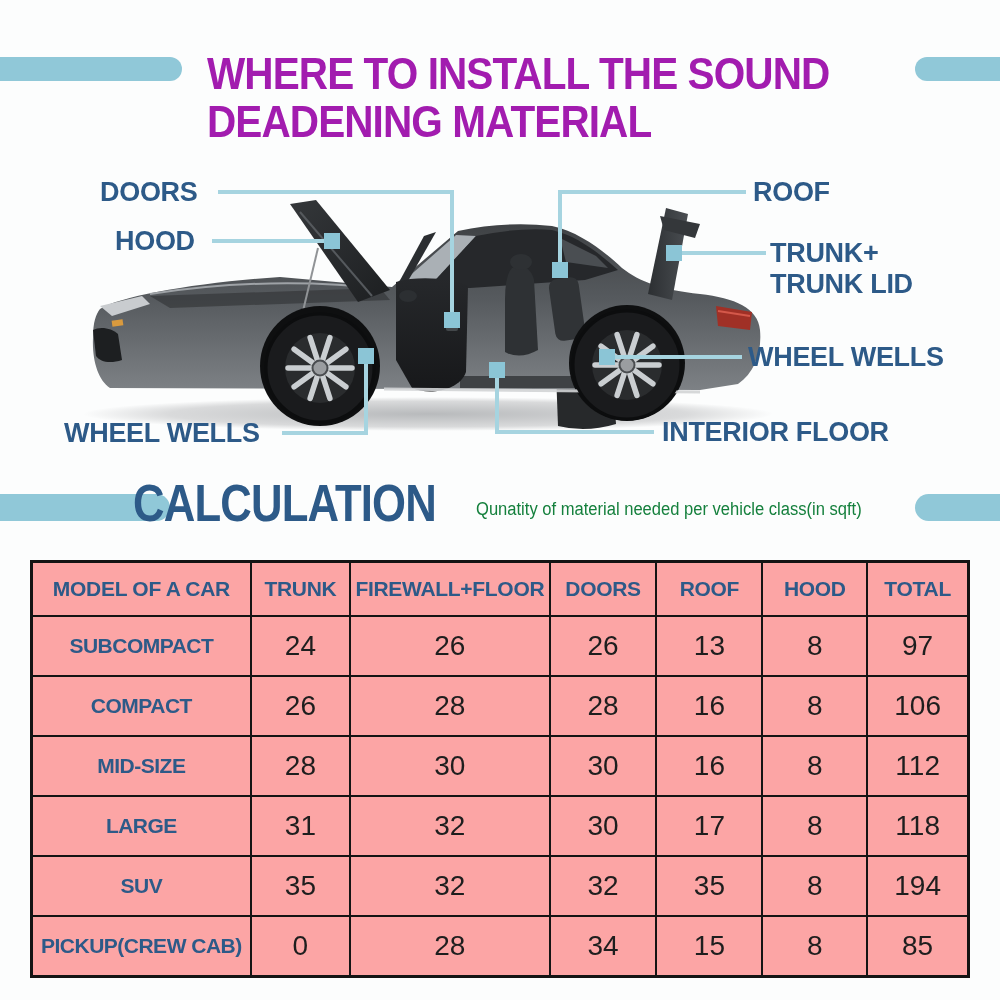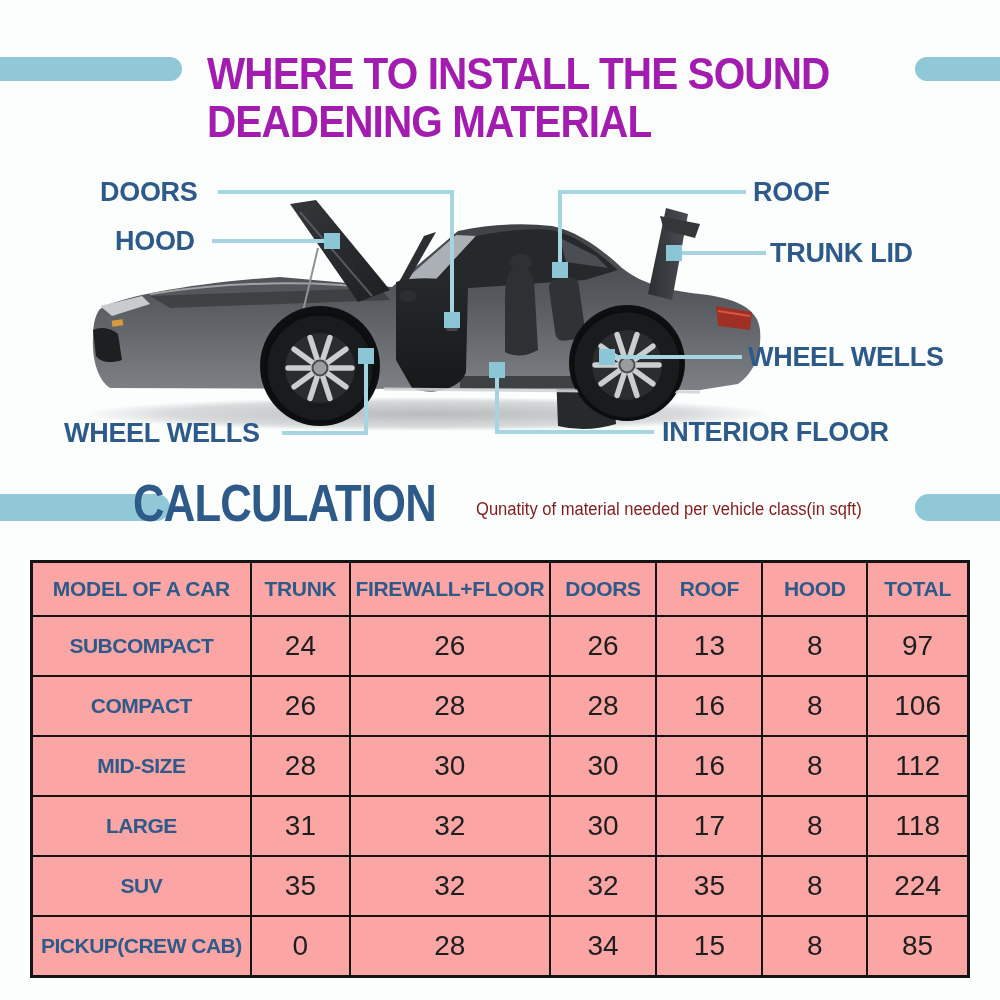--- a/index.html
+++ b/index.html
@@ -28,21 +28,21 @@
     letter-spacing:-0.3px;white-space:nowrap;
   }
   .diagram-label .l2line{line-height:31px;}
 
   .calc-heading{
     position:absolute;left:133px;top:476px;color:#2d5a88;font-weight:700;
     font-size:52px;line-height:54px;letter-spacing:-1px;white-space:nowrap;
   }
   .calc-heading .tline{display:inline-block;transform:scaleX(0.84);transform-origin:left center;}
   .calc-subtitle{
-    position:absolute;left:476px;top:497px;color:#7f1d1d;font-size:18px;line-height:24px;
+    position:absolute;left:476px;top:497px;color:#15803d;font-size:18px;line-height:24px;
     white-space:nowrap;
   }
   .calc-subtitle .tline{display:inline-block;transform:scaleX(0.92);transform-origin:left center;}
 
   svg.diagram{position:absolute;left:0;top:160px;}
 
   .calc-table{
     position:absolute;left:30px;top:560px;width:940px;height:418px;
     border-collapse:collapse;table-layout:fixed;background:#fca5a5;
   }
@@ -186,20 +186,21 @@
     <rect x="358" y="348" width="16" height="16"></rect>
     <rect x="599" y="349" width="16" height="16"></rect>
     <rect x="489" y="362" width="16" height="16"></rect>
   </g>
 </svg>
 
 <div class="diagram-label" style="left:100px;top:179px;">DOORS</div>
 <div class="diagram-label" style="left:115px;top:228px;">HOOD</div>
 <div class="diagram-label" style="left:753px;top:179px;">ROOF</div>
 <div class="diagram-label" style="left:770px;top:238px;">
+  <div class="l2line">TRUNK+</div>
   <div class="l2line">TRUNK LID</div>
 </div>
 <div class="diagram-label" style="left:64px;top:420px;">WHEEL WELLS</div>
 <div class="diagram-label" style="left:748px;top:344px;">WHEEL WELLS</div>
 <div class="diagram-label" style="left:662px;top:419px;">INTERIOR FLOOR</div>
 
 <div class="calc-heading">
   <span class="tline">CALCULATION</span>
 </div>
 <div class="calc-subtitle">
@@ -264,21 +265,21 @@
       <td class="num-cell">8</td>
       <td class="num-cell">118</td>
     </tr>
     <tr>
       <td class="model-cell">SUV</td>
       <td class="num-cell">35</td>
       <td class="num-cell">32</td>
       <td class="num-cell">32</td>
       <td class="num-cell">35</td>
       <td class="num-cell">8</td>
-      <td class="num-cell">224</td>
+      <td class="num-cell">194</td>
     </tr>
     <tr>
       <td class="model-cell">PICKUP(CREW CAB)</td>
       <td class="num-cell">0</td>
       <td class="num-cell">28</td>
       <td class="num-cell">34</td>
       <td class="num-cell">15</td>
       <td class="num-cell">8</td>
       <td class="num-cell">85</td>
     </tr>

